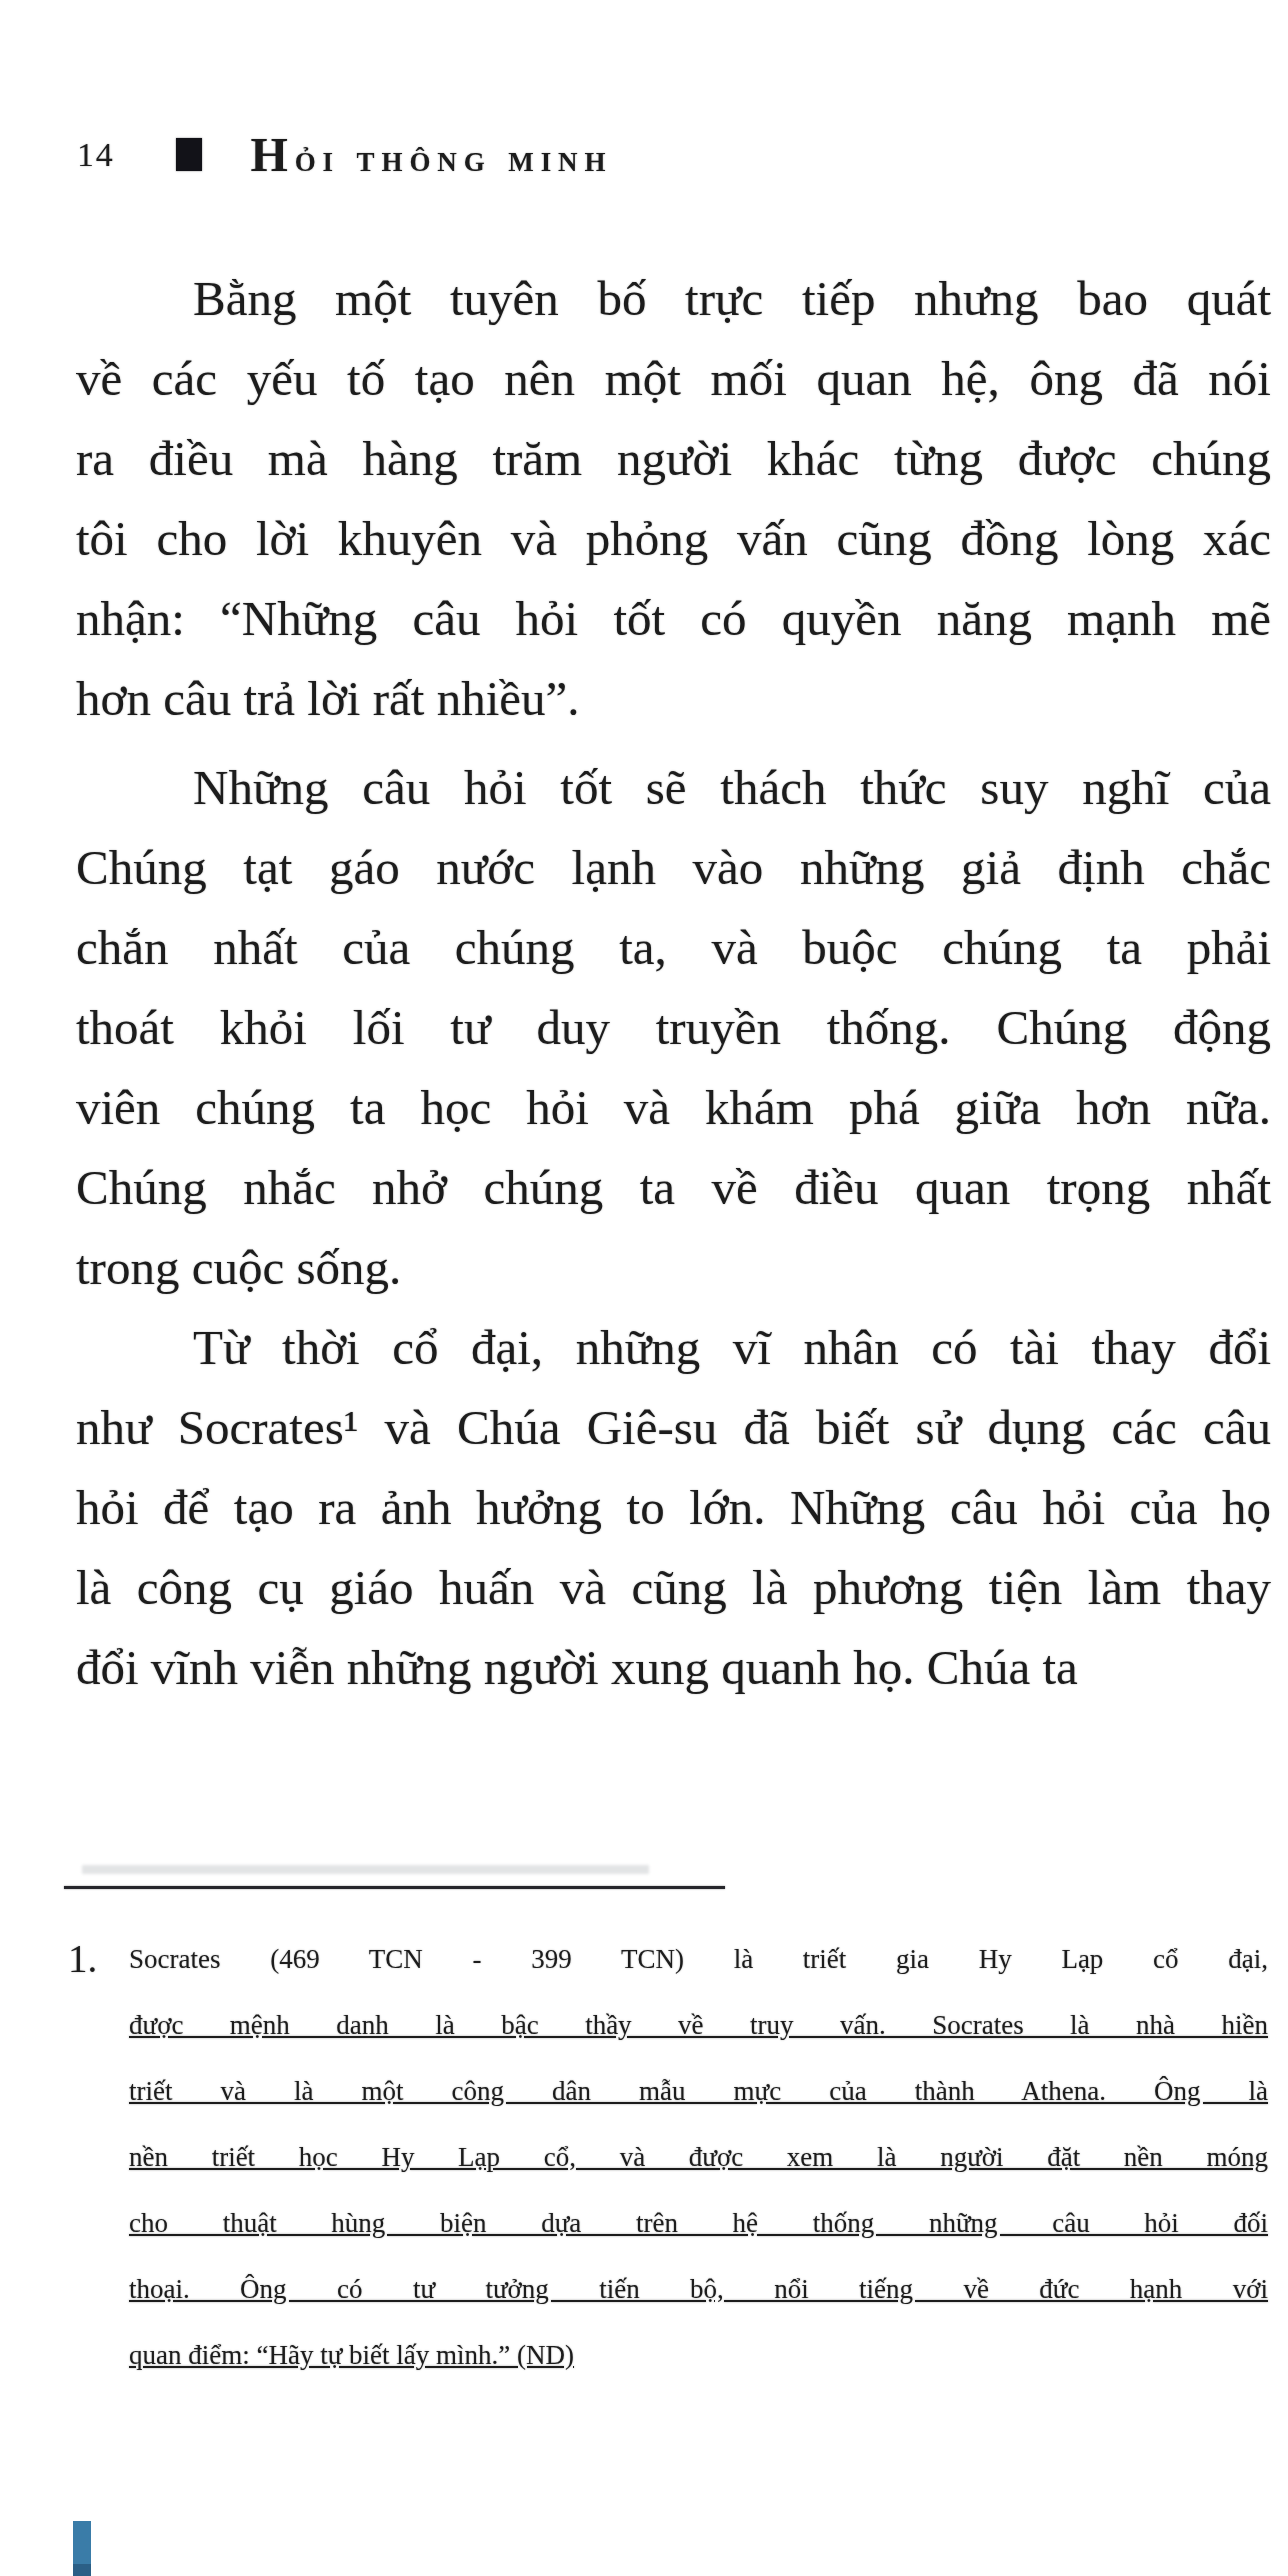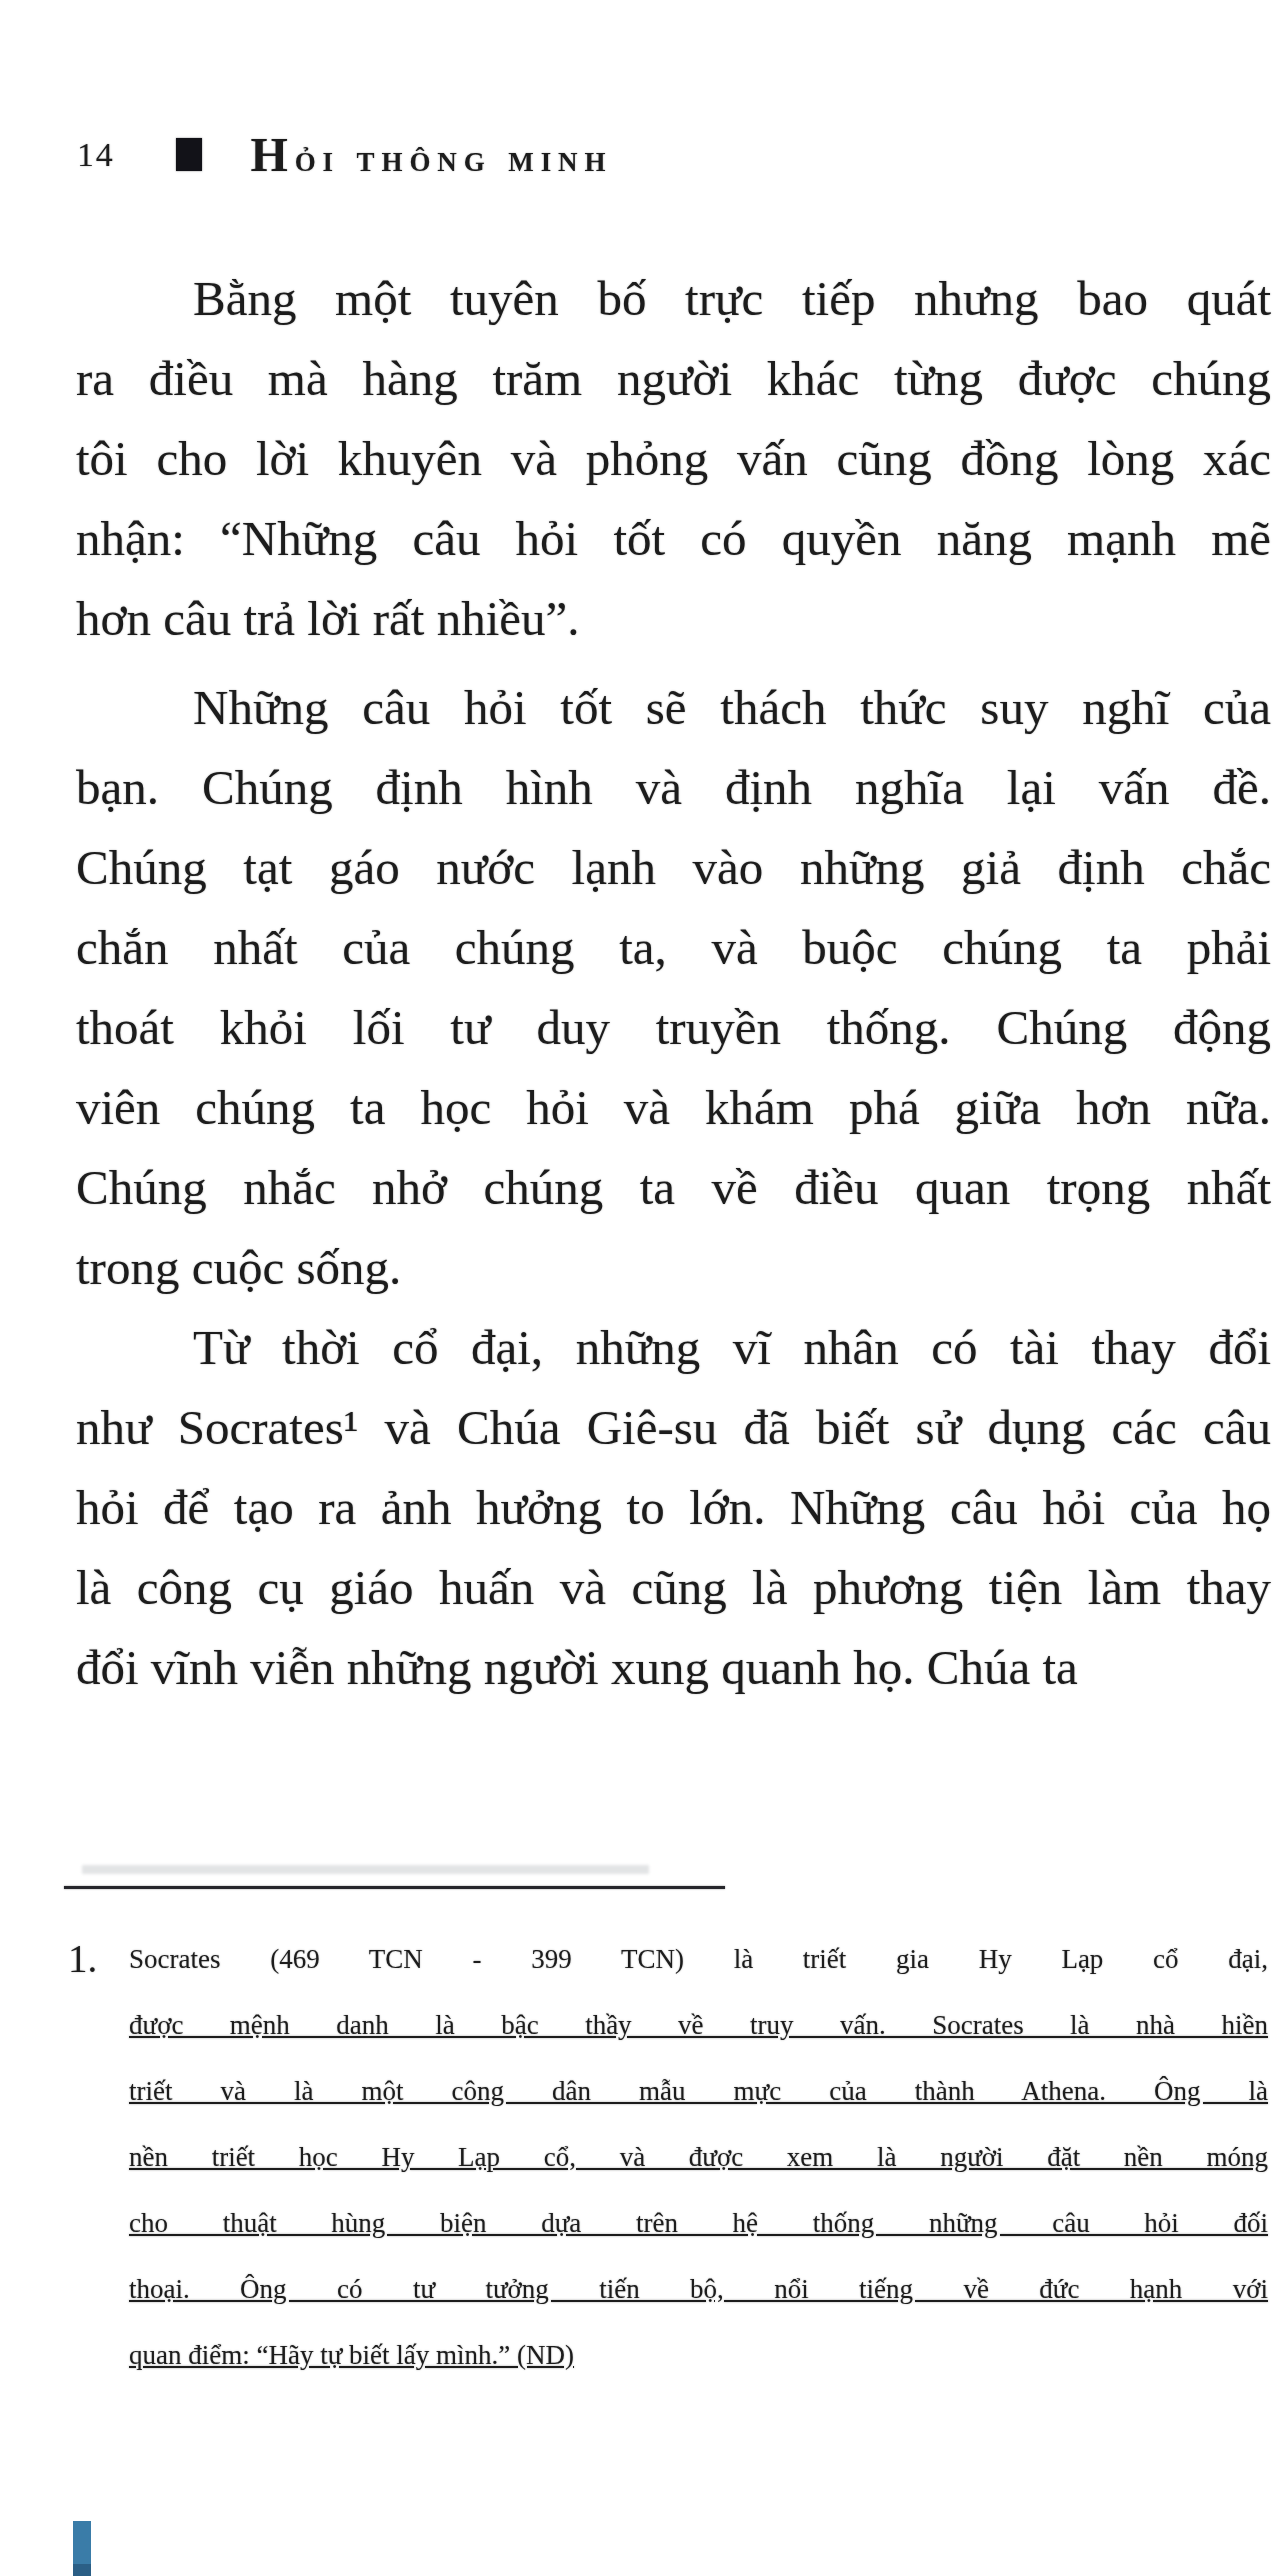--- a/index.html
+++ b/index.html
@@ -93,29 +93,29 @@
 <div class="page-header">
   <span class="page-number ink">14</span>
   <span class="header-square"></span>
   <span class="book-title ink">Hỏi thông minh</span>
 </div>
 
 <div class="body-text">
 
   <div>
     <div class="bline jline indent ink">Bằng một tuyên bố trực tiếp nhưng bao quát</div>
+    <div class="bline jline ink">về các yếu tố tạo nên một mối quan hệ, ông đã nói</div>
     <div class="bline jline ink">ra điều mà hàng trăm người khác từng được chúng</div>
     <div class="bline jline ink">tôi cho lời khuyên và phỏng vấn cũng đồng lòng xác</div>
     <div class="bline jline ink">nhận: “Những câu hỏi tốt có quyền năng mạnh mẽ</div>
     <div class="bline ink">hơn câu trả lời rất nhiều”.</div>
   </div>
 
   <div class="p-gap">
     <div class="bline jline indent ink">Những câu hỏi tốt sẽ thách thức suy nghĩ của</div>
-    <div class="bline jline ink">bạn. Chúng định hình và định nghĩa lại vấn đề.</div>
     <div class="bline jline ink">Chúng tạt gáo nước lạnh vào những giả định chắc</div>
     <div class="bline jline ink">chắn nhất của chúng ta, và buộc chúng ta phải</div>
     <div class="bline jline ink">thoát khỏi lối tư duy truyền thống. Chúng động</div>
     <div class="bline jline ink">viên chúng ta học hỏi và khám phá giữa hơn nữa.</div>
     <div class="bline jline ink">Chúng nhắc nhở chúng ta về điều quan trọng nhất</div>
     <div class="bline ink">trong cuộc sống.</div>
   </div>
 
   <div>
     <div class="bline jline indent ink">Từ thời cổ đại, những vĩ nhân có tài thay đổi</div>

